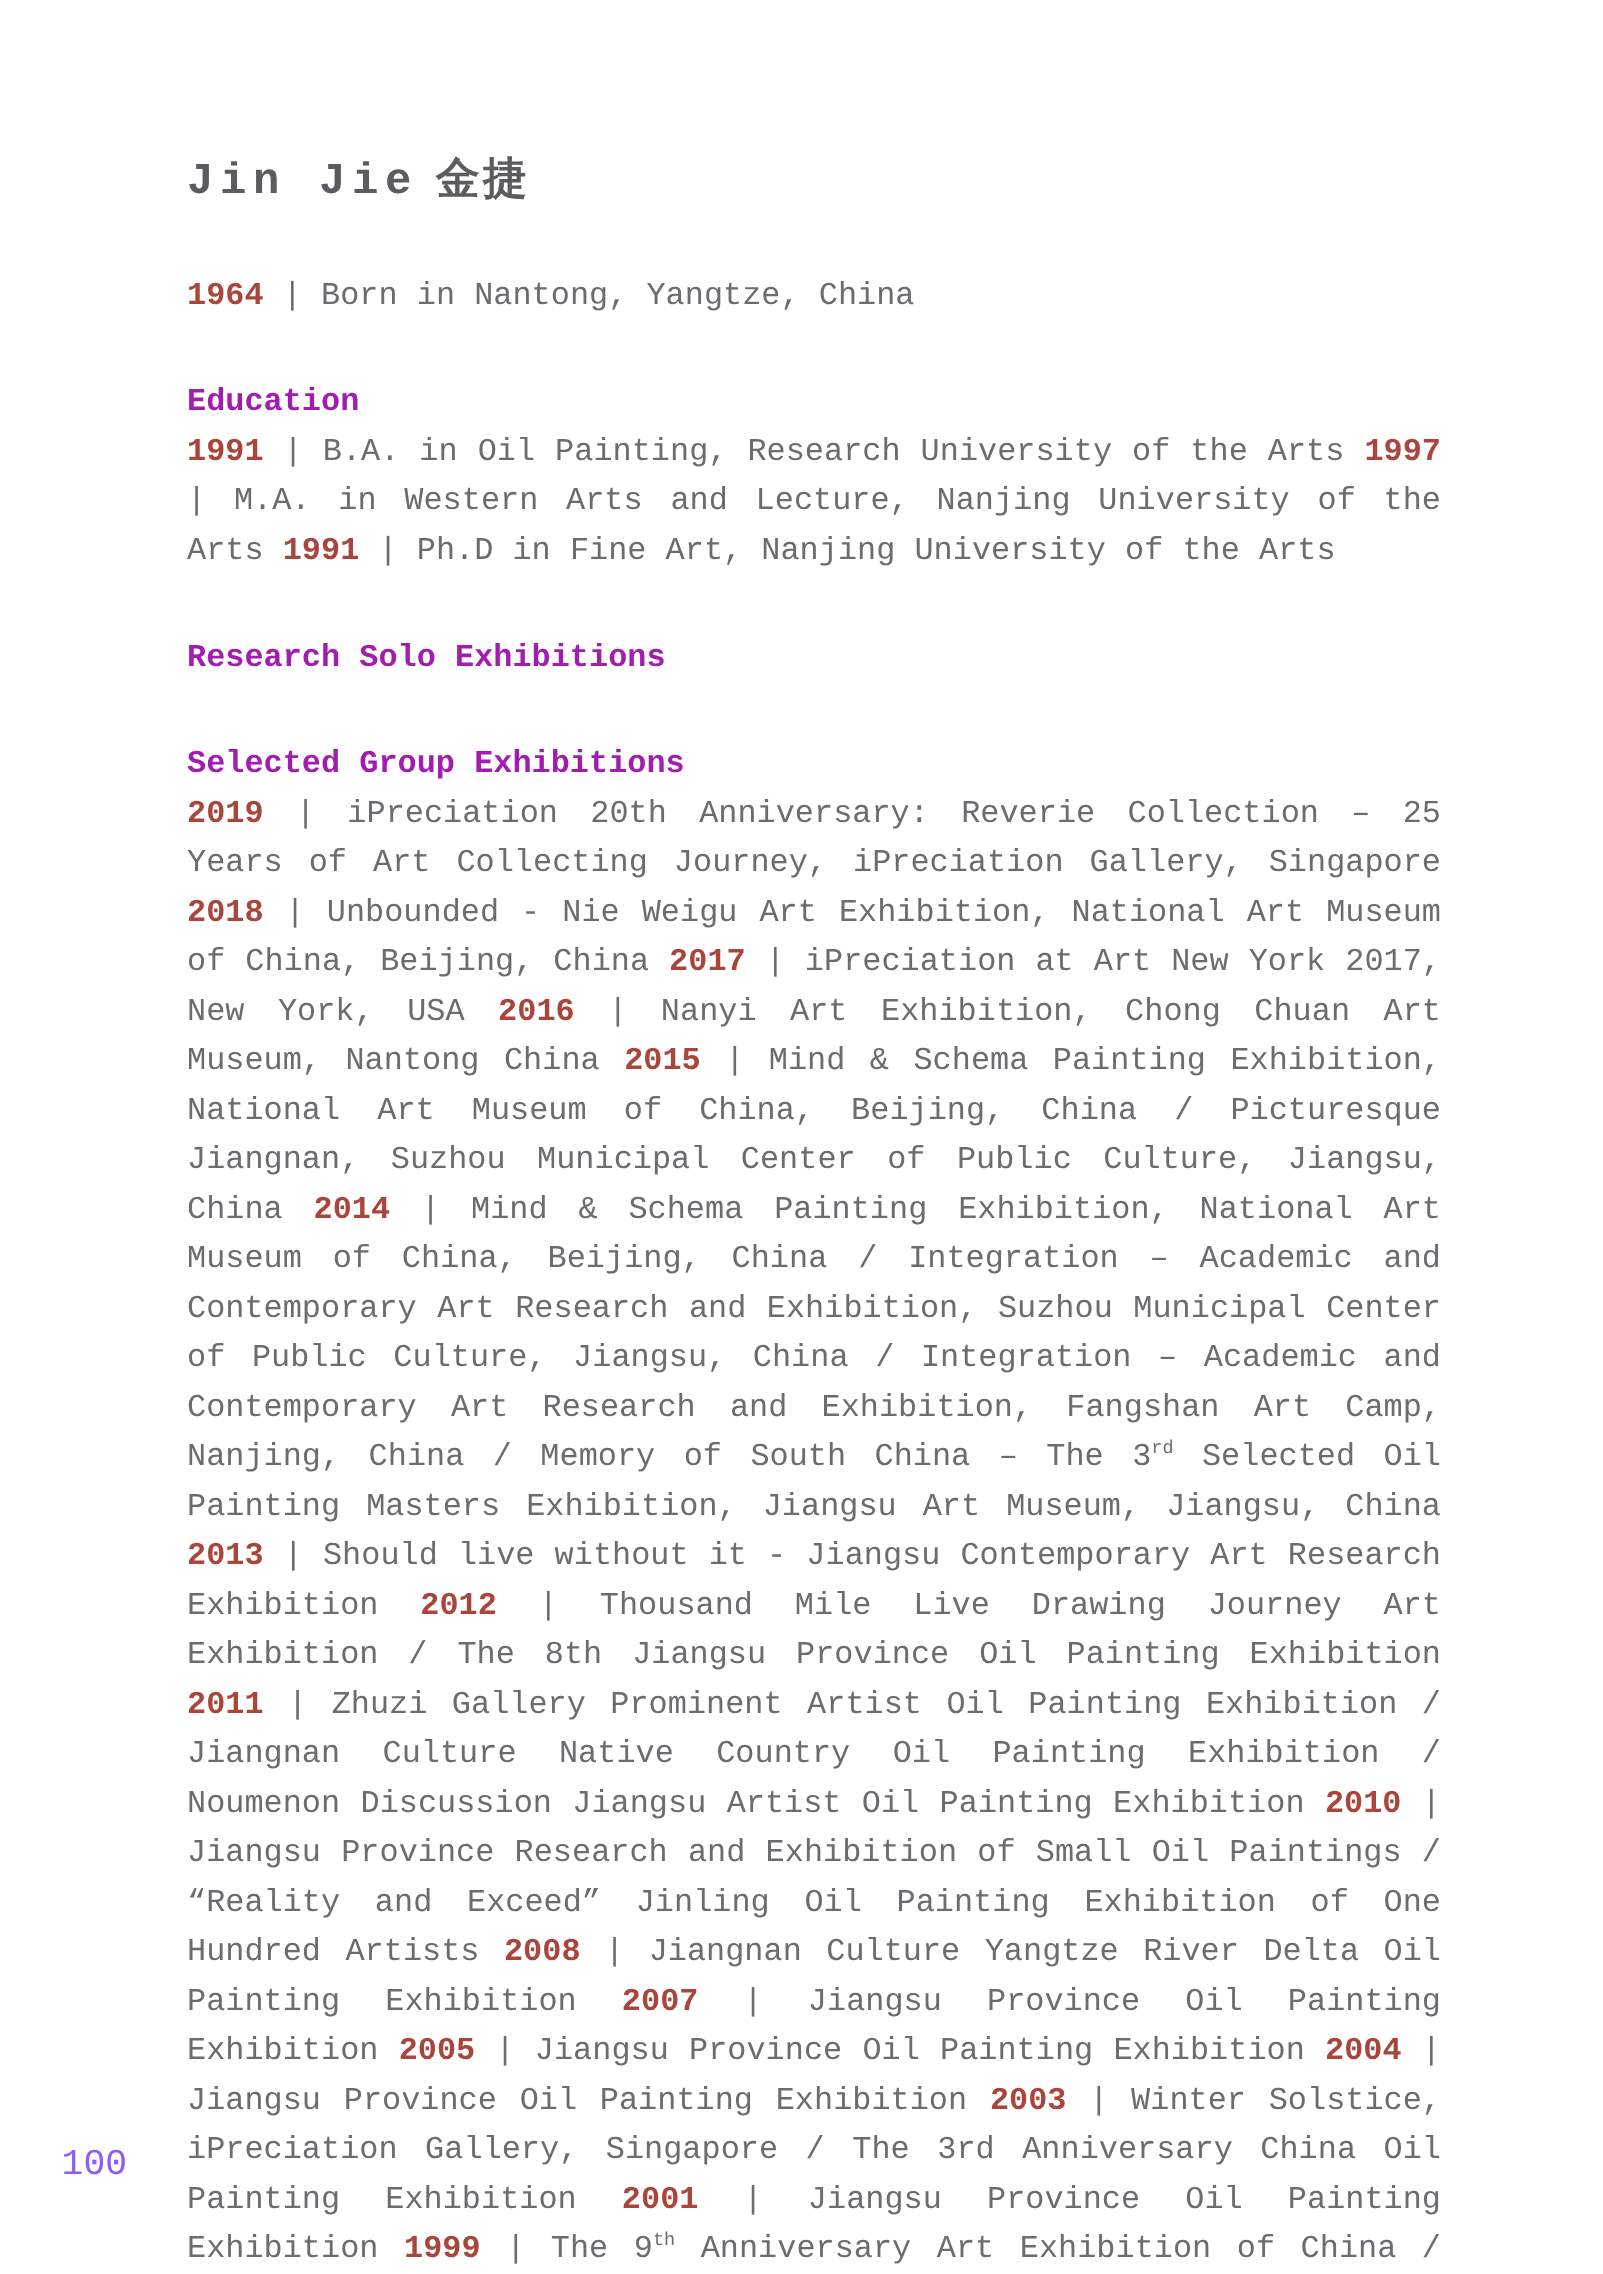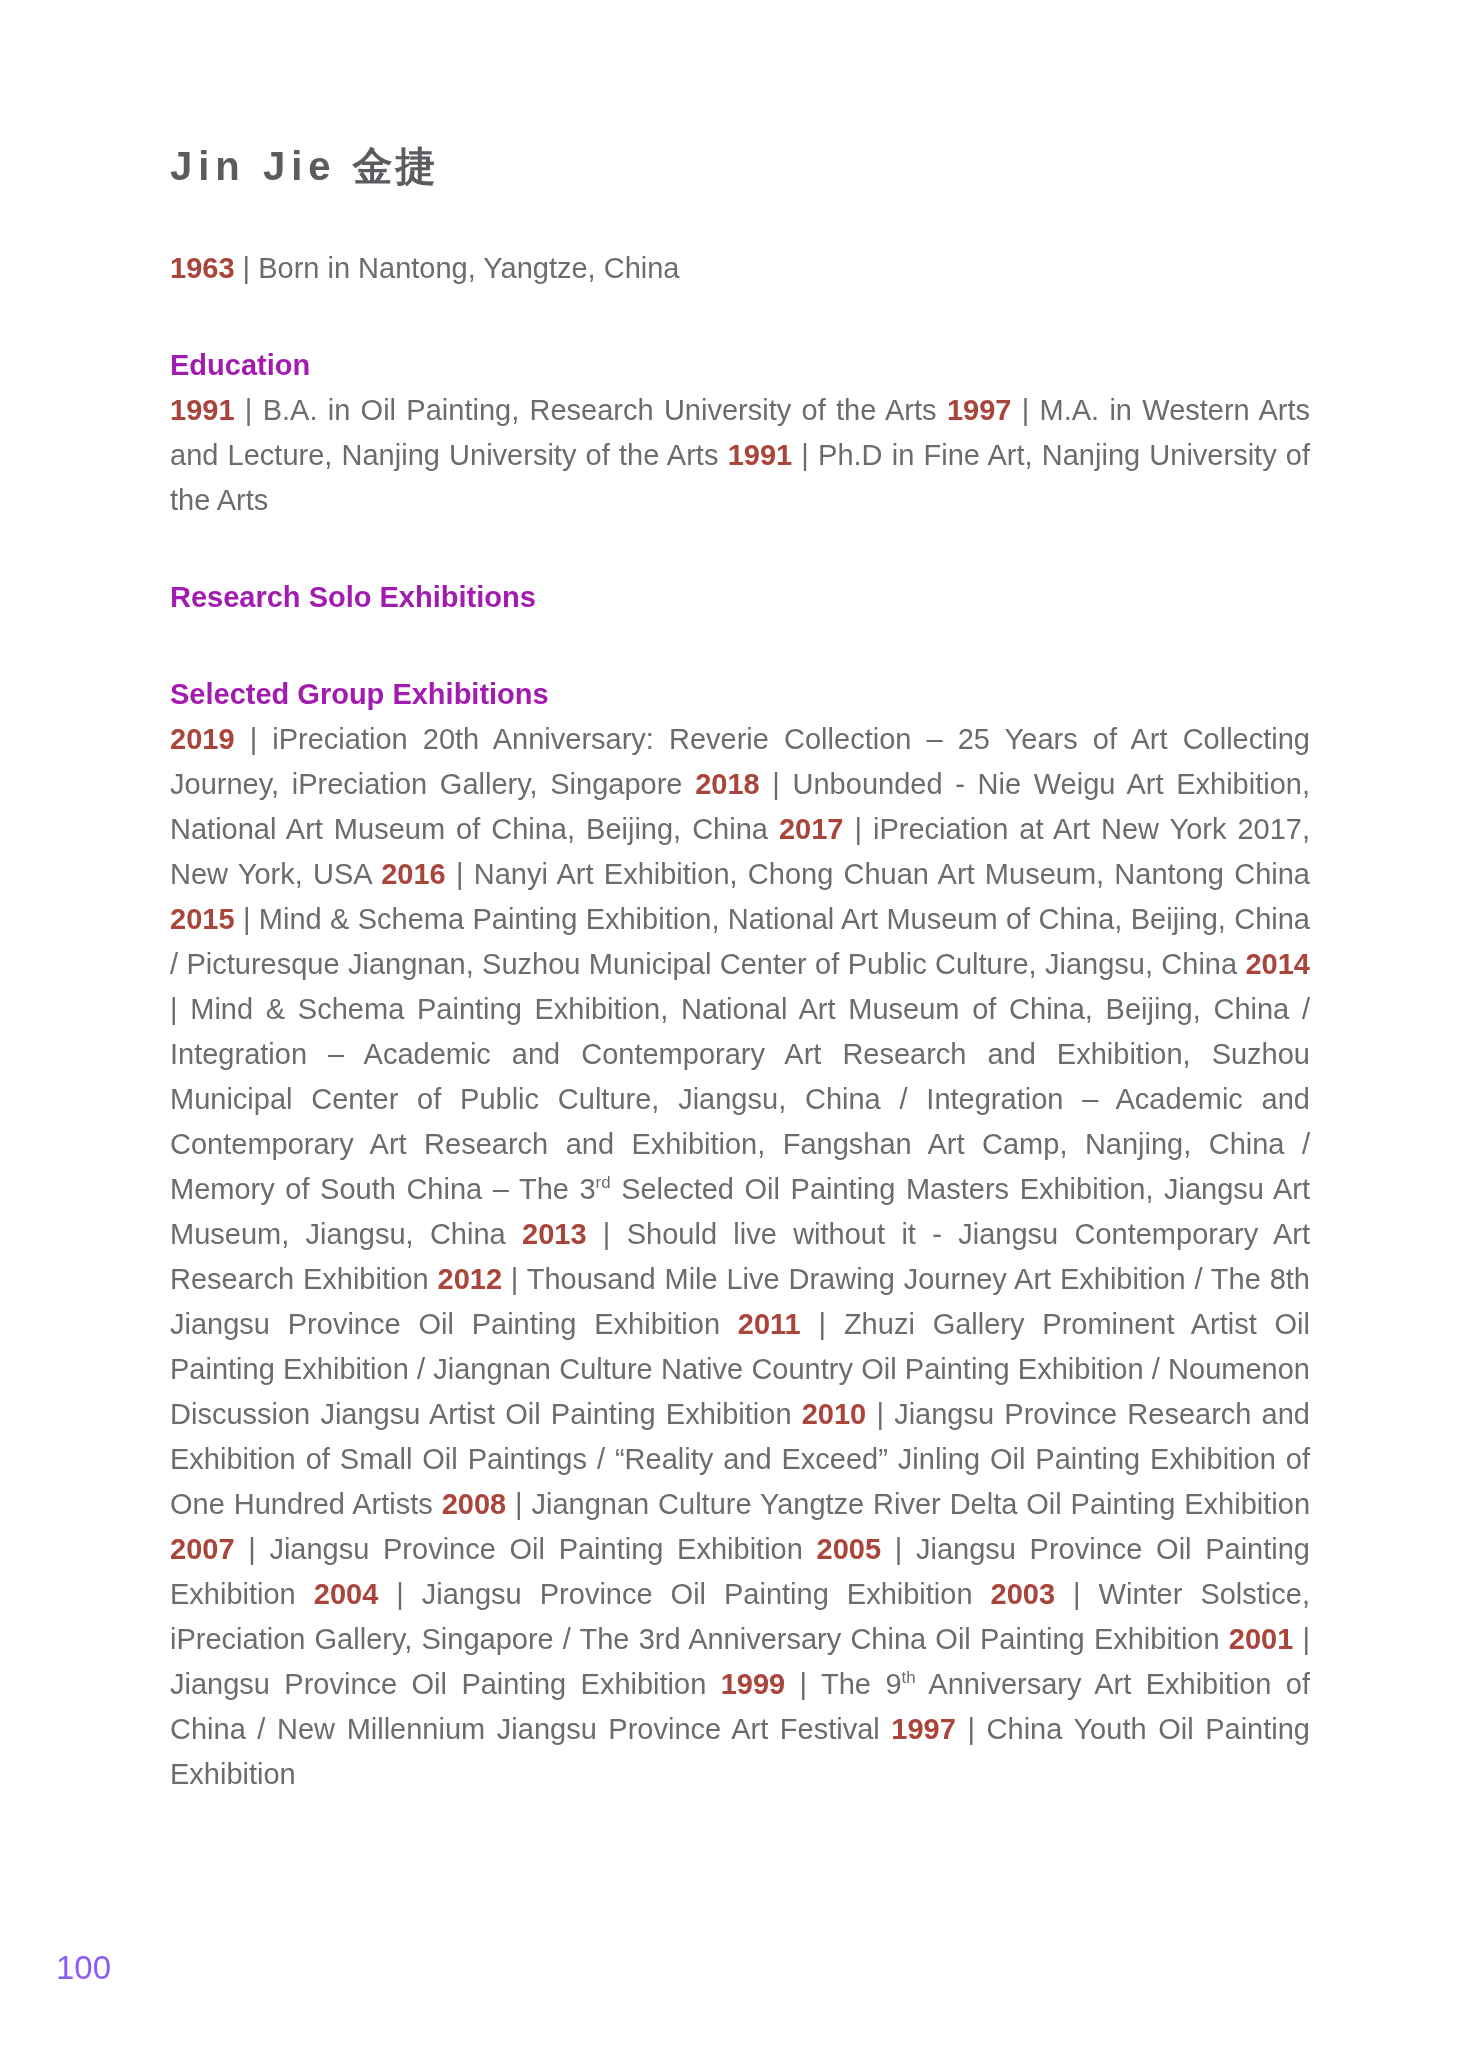--- a/index.html
+++ b/index.html
@@ -6,21 +6,21 @@
     margin: 0;
     padding: 0;
     background: #ffffff;
   }
   .page {
     position: relative;
     width: 1457px;
     height: 2067px;
     background: #ffffff;
     overflow: hidden;
-    font-family: Liberation Sans, sans-serif;
+    font-family: Liberation Mono, monospace;
   }
   .content {
     margin-left: 170px;
     margin-right: 147px;
   }
   .title {
     margin: 143px 0 0 0;
     font-size: 40px;
     line-height: 46px;
     font-weight: 700;
@@ -73,21 +73,21 @@
   }
 </style>
 </head>
 <body>
 
 <div class="page">
   <div class="content">
 
     <h1 class="title"><span>Jin Jie</span><span class="zh">金捷</span></h1>
 
-    <p class="para single born-line"><strong class="year">1963</strong><span> | Born in Nantong, Yangtze, China</span></p>
+    <p class="para single born-line"><strong class="year">1964</strong><span> | Born in Nantong, Yangtze, China</span></p>
 
     <h2 class="heading">Education</h2>
     <p class="para"><strong class="year">1991</strong><span> | B.A. in Oil Painting, Research University of the Arts </span><strong class="year">1997</strong><span> | M.A. in Western Arts and Lecture, Nanjing University of the Arts </span><strong class="year">1991</strong><span> | Ph.D in Fine Art, Nanjing University of the Arts</span></p>
 
     <h2 class="heading">Research Solo Exhibitions</h2>
 
     <h2 class="heading">Selected Group Exhibitions</h2>
     <p class="para"><strong class="year">2019</strong><span> | iPreciation 20th Anniversary: Reverie Collection – 25 Years of Art Collecting Journey, iPreciation Gallery, Singapore </span><strong class="year">2018</strong><span> | Unbounded - Nie Weigu Art Exhibition, National Art Museum of China, Beijing, China </span><strong class="year">2017</strong><span> | iPreciation at Art New York 2017, New York, USA </span><strong class="year">2016</strong><span> | Nanyi Art Exhibition, Chong Chuan Art Museum, Nantong China </span><strong class="year">2015</strong><span> | Mind &amp; Schema Painting Exhibition, National Art Museum of China, Beijing, China / Picturesque Jiangnan, Suzhou Municipal Center of Public Culture, Jiangsu, China </span><strong class="year">2014</strong><span> | Mind &amp; Schema Painting Exhibition, National Art Museum of China, Beijing, China / Integration – Academic and Contemporary Art Research and Exhibition, Suzhou Municipal Center of Public Culture, Jiangsu, China / Integration – Academic and Contemporary Art Research and Exhibition, Fangshan Art Camp, Nanjing, China / Memory of South China – The 3</span><sup>rd</sup><span> Selected Oil Painting Masters Exhibition, Jiangsu Art Museum, Jiangsu, China </span><strong class="year">2013</strong><span> | Should live without it - Jiangsu Contemporary Art Research Exhibition </span><strong class="year">2012</strong><span> | Thousand Mile Live Drawing Journey Art Exhibition / The 8th Jiangsu Province Oil Painting Exhibition </span><strong class="year">2011</strong><span> | Zhuzi Gallery Prominent Artist Oil Painting Exhibition / Jiangnan Culture Native Country Oil Painting Exhibition / Noumenon Discussion Jiangsu Artist Oil Painting Exhibition </span><strong class="year">2010</strong><span> | Jiangsu Province Research and Exhibition of Small Oil Paintings / “Reality and Exceed” Jinling Oil Painting Exhibition of One Hundred Artists </span><strong class="year">2008</strong><span> | Jiangnan Culture Yangtze River Delta Oil Painting Exhibition </span><strong class="year">2007</strong><span> | Jiangsu Province Oil Painting Exhibition </span><strong class="year">2005</strong><span> | Jiangsu Province Oil Painting Exhibition </span><strong class="year">2004</strong><span> | Jiangsu Province Oil Painting Exhibition </span><strong class="year">2003</strong><span> | Winter Solstice, iPreciation Gallery, Singapore / The 3rd Anniversary China Oil Painting Exhibition </span><strong class="year">2001</strong><span> | Jiangsu Province Oil Painting Exhibition </span><strong class="year">1999</strong><span> | The 9</span><sup>th</sup><span> Anniversary Art Exhibition of China / New Millennium Jiangsu Province Art Festival </span><strong class="year">1997</strong><span> | China Youth Oil Painting Exhibition</span></p>
 
   </div>

